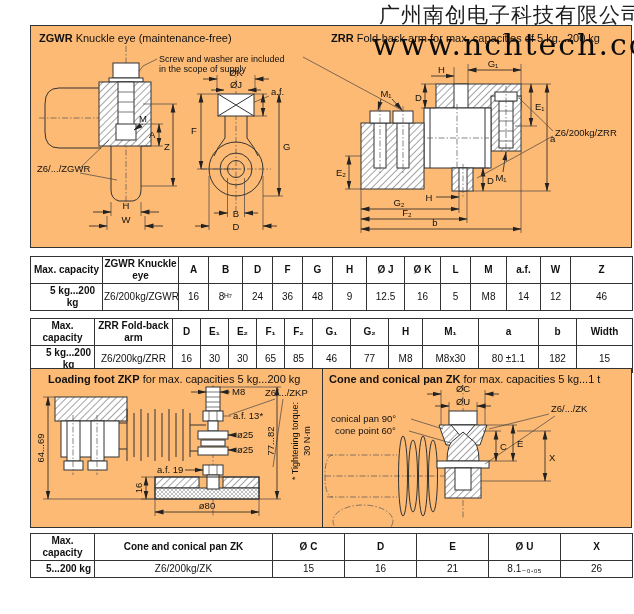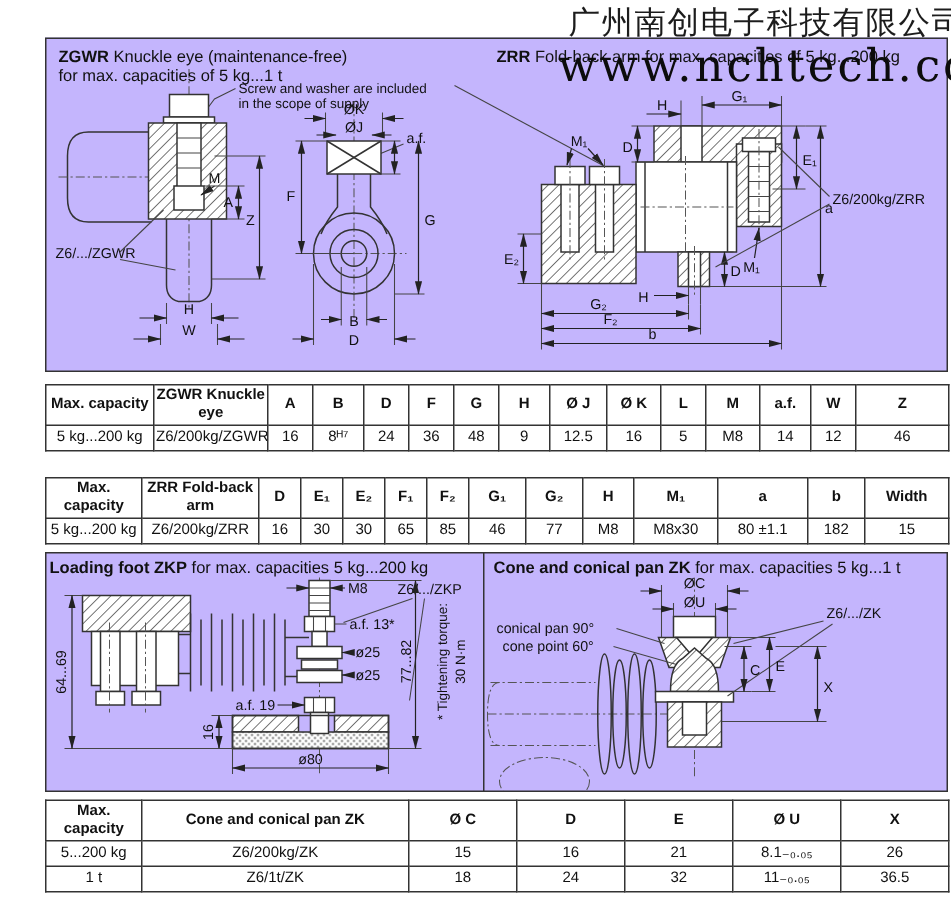--- a/index.html
+++ b/index.html
@@ -1,31 +1,31 @@
 <!DOCTYPE html>
 <html><head>
 <meta charset="utf-8">
 <style>
   html,body{margin:0;padding:0;background:#fff;}
   body{width:634px;height:614px;position:relative;font-family:"Liberation Sans","DejaVu Sans",sans-serif;color:#111;overflow:hidden;}
   .page{position:absolute;inset:0;background:#fff;}
   .wm-cn{position:absolute;top:1px;left:379px;font-size:21px;letter-spacing:1px;color:#1c1c1c;white-space:nowrap;z-index:9;font-family:"DejaVu Sans",sans-serif;}
   .wm-web{position:absolute;top:27px;left:372px;font-size:30px;letter-spacing:2px;color:#0c0c0c;white-space:nowrap;z-index:9;font-family:"DejaVu Serif","Liberation Serif",serif;}
-  .box{position:absolute;border:1px solid #333;background:#c4b5fd;box-sizing:border-box;}
+  .box{position:absolute;border:1px solid #333;background:#fdba74;box-sizing:border-box;}
   .box-top{left:30px;top:25px;width:602px;height:223px;}
   .box-zkp{left:30px;top:368px;width:293px;height:160px;}
   .box-zk{left:322px;top:368px;width:310px;height:160px;}
   .box-title{position:absolute;font-size:11px;line-height:13px;white-space:nowrap;z-index:3;background:transparent;}
   .box-title .b{font-weight:bold;}
   .dwg{position:absolute;left:0;top:0;}
   table.tbl{position:absolute;left:30px;width:602px;border-collapse:collapse;table-layout:fixed;background:#fff;}
   .tbl th,.tbl td{border:1px solid #333;font-size:10px;text-align:center;vertical-align:middle;padding:1px 1px;line-height:1.2;overflow:hidden;}
   .tbl th{font-weight:bold;height:13px;}
   .tbl td{height:14px;}
-  .tbl td:first-child{font-weight:normal;}
+  .tbl td:first-child{font-weight:bold;padding-left:13px;}
   .tbl1{top:256px;}
   .tbl2{top:318px;}
   .tbl3{top:533px;}
   
   svg .s{stroke:#333;stroke-width:1;fill:none;}
   svg .thin{stroke:#444;stroke-width:0.7;fill:none;}
   svg .dash{stroke:#555;stroke-width:0.7;fill:none;stroke-dasharray:6 2 1.5 2;}
   svg .dim{stroke:#222;stroke-width:0.8;fill:none;}
   svg .hatch{stroke:#333;stroke-width:0.9;}
   svg .wht{fill:#fff;stroke:#333;stroke-width:1;}
@@ -36,21 +36,20 @@
 <body>
 
 <div class="page">
 
   <div class="wm-cn">广州南创电子科技有限公司</div>
   <div class="wm-web">www.nchtech.com</div>
 
   <div class="box box-top">
     <div class="box-title" style="left:8px;top:6px;">
       <div><span class="b">ZGWR</span><span> Knuckle eye (maintenance-free)</span></div>
-      <div>for max. capacities of 5 kg...1 t</div>
     </div>
     <div class="box-title" style="left:300px;top:6px;">
       <span class="b">ZRR</span><span> Fold-back arm for max. capacities of 5 kg...200 kg</span>
     </div>
 
     <svg class="dwg" width="600" height="221" viewBox="0 0 600 221">
       <defs>
         <pattern id="hT" patternUnits="userSpaceOnUse" width="5" height="5" patternTransform="rotate(45)">
           <rect width="5" height="5" fill="#fff"></rect>
             <line x1="0" y1="0" x2="0" y2="5" class="hatch"></line>
@@ -362,21 +361,21 @@
           <td>M8</td>
           <td>M8x30</td>
           <td>80 ±1.1</td>
           <td>182</td>
           <td>15</td>
         </tr>
       </tbody>
   </table>
 
   <div class="box box-zkp">
-    <div class="box-title" style="left:2px;top:4px;">
+    <div class="box-title" style="left:17px;top:4px;">
       <span class="b">Loading foot ZKP</span><span> for max. capacities 5 kg...200 kg</span>
     </div>
     <svg class="dwg" style="top:16px" width="291" height="142" viewBox="0 16 291 142">
       <defs>
         <pattern id="hK" patternUnits="userSpaceOnUse" width="5" height="5" patternTransform="rotate(45)">
           <rect width="5" height="5" fill="#fff"></rect>
             <line x1="0" y1="0" x2="0" y2="5" class="hatch"></line>
         </pattern>
         <pattern id="dK" patternUnits="userSpaceOnUse" width="4" height="4">
           <rect width="4" height="4" fill="#fff"></rect>
@@ -584,25 +583,16 @@
       <tbody>
         <tr>
           <td>5...200 kg</td>
           <td>Z6/200kg/ZK</td>
           <td>15</td>
           <td>16</td>
           <td>21</td>
           <td>8.1₋₀.₀₅</td>
           <td>26</td>
         </tr>
-        <tr>
-          <td>1 t</td>
-          <td>Z6/1t/ZK</td>
-          <td>18</td>
-          <td>24</td>
-          <td>32</td>
-          <td>11₋₀.₀₅</td>
-          <td>36.5</td>
-        </tr>
       </tbody>
   </table>
 
 </div>
 
 </body></html>

